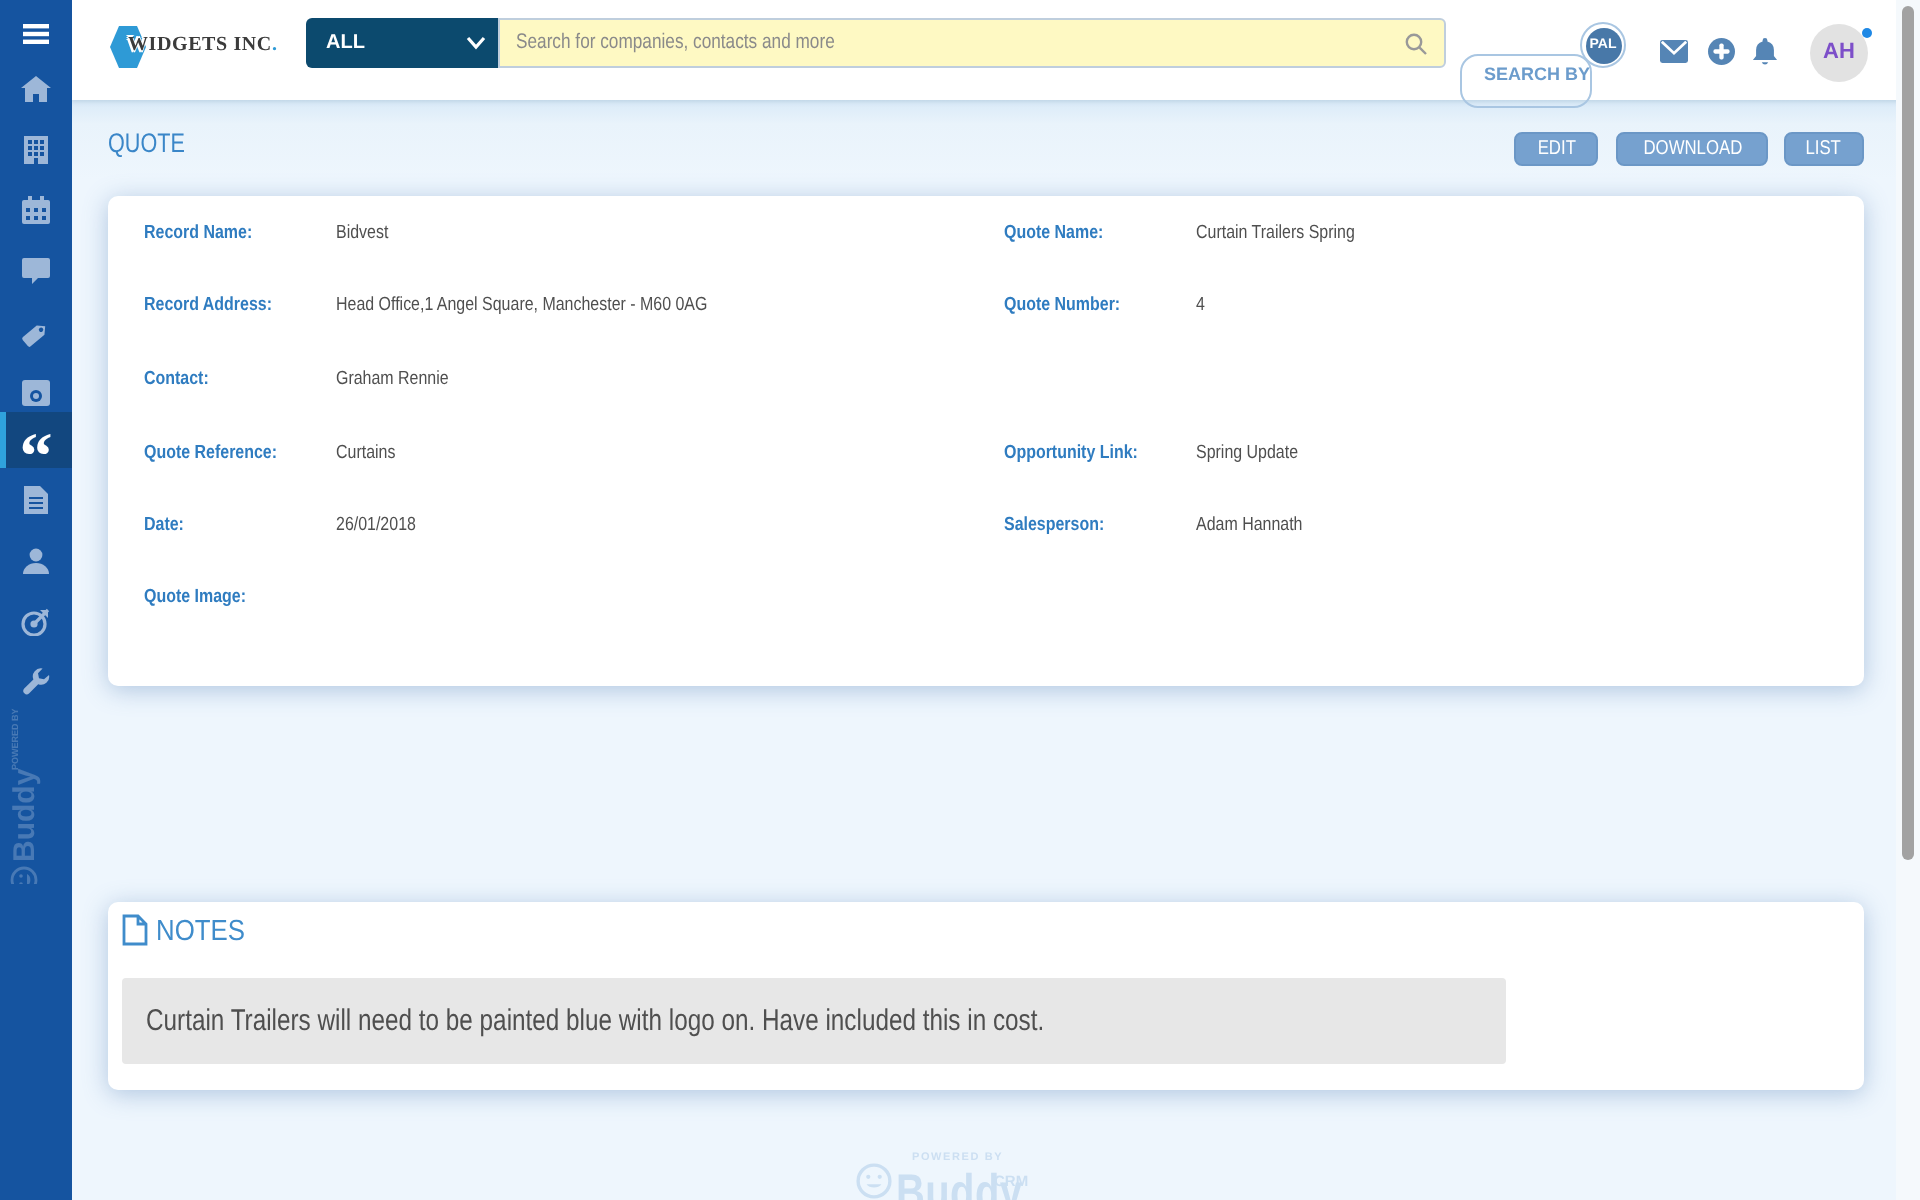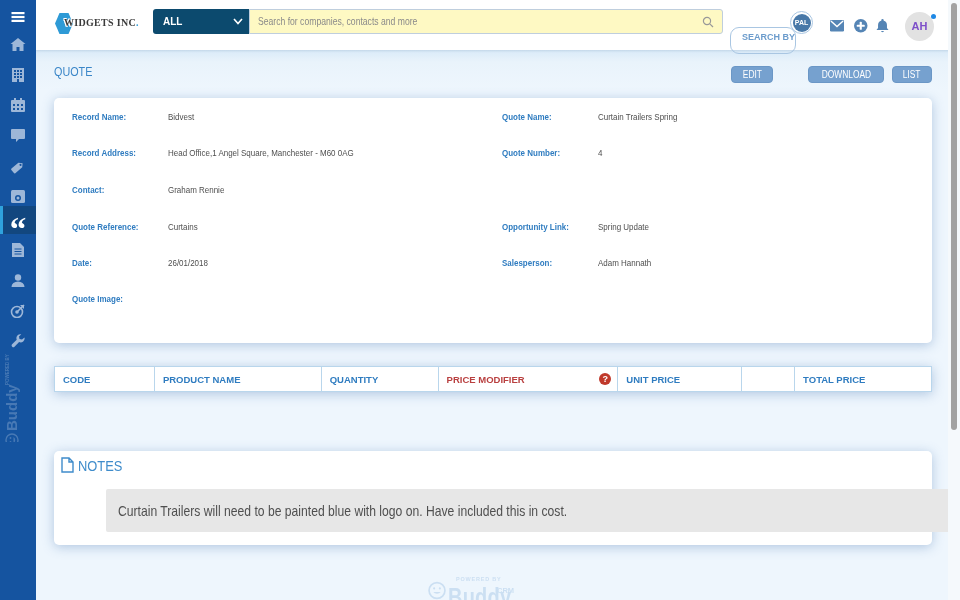--- a/index.html
+++ b/index.html
@@ -31,34 +31,34 @@
   .fvalue { position:absolute; color:#4f4f4f; font-size:9.5px; z-index:3; transform:scaleX(0.84); transform-origin:0 0; white-space:nowrap; }
   #qtable { position:absolute; left:54px; top:366px; width:878px; border-collapse:collapse; background:#fff; font-size:9.5px; box-shadow:0 2px 12px rgba(100,140,190,0.45); z-index:2; }
   #qtable td { border:1px solid #b9d6ec; height:24px; padding:0 8px; color:#4f4f4f; }
   #qtable tr.last td { height:25px; }
   #qtable tr.hdr td { color:#2f7cc0; font-weight:bold; height:25px; }
   #qtable tr.hdr td.red { color:#b94040; position:relative; }
   .qmark { position:absolute; right:6px; top:6px; width:12px; height:12px; border-radius:50%; background:#c0392b; color:#fff; font-size:9px; font-weight:bold; text-align:center; line-height:12px; }
   .gdot { width:13px; height:13px; border-radius:50%; background:#18a018; margin:0 auto; }
   #notes { position:absolute; left:54px; top:451px; width:878px; height:94px; background:#fff; border-radius:5px; box-shadow:0 2px 12px rgba(100,140,190,0.45); z-index:2; }
   #notes-title { position:absolute; left:78px; top:458px; font-size:14.5px; color:#3f8ccb; z-index:3; transform:scaleX(0.89); transform-origin:0 0; }
-  #notes-box { position:absolute; left:61px; top:489px; width:844px; height:43px; background:#e7e7e7; border-radius:2px; color:#4f4f4f; font-size:15px; z-index:3;margin-left:45px; }
+  #notes-box { position:absolute; left:61px; top:489px; width:692px; height:43px; background:#e7e7e7; border-radius:2px; color:#4f4f4f; font-size:15px; z-index:3; }
   #notes-box span { position:absolute; left:12px; top:0; line-height:43px; white-space:nowrap; transform:scaleX(0.81); transform-origin:0 0; }
   #powered { position:absolute; left:456px; top:576px; color:#ccdff2; font-size:5.5px; font-weight:bold; letter-spacing:0.8px; z-index:2; }
   #buddy { position:absolute; left:448px; top:583px; color:#cbdff2; font-size:20px; font-weight:bold; letter-spacing:0.2px; z-index:2; transform:scaleY(1.25); transform-origin:0 0; }
   #sb-track { position:absolute; left:948px; top:0; width:12px; height:600px; background:#f5f9fc; z-index:6; }
   #sb-thumb { position:absolute; left:951px; top:3px; width:6px; height:427px; background:#a2a2a2; border-radius:3px; z-index:7; }
 </style>
 </head>
 <body>
 <div id="main"></div>
 <div id="header"></div>
 
 <div id="quote-title">QUOTE</div>
-<div class="topbtn" style="left:731px; width:42px;"><span>EDIT</span></div>
+<div class="topbtn" style="left:757px; width:42px;"><span>EDIT</span></div>
 <div class="topbtn" style="left:808px; width:76px;"><span>DOWNLOAD</span></div>
 <div class="topbtn" style="left:892px; width:40px;"><span>LIST</span></div>
 
 <div id="card1"></div>
 <div class="flabel" style="left:72px; top:111px;">Record Name:</div>
 <div class="fvalue" style="left:168px; top:111px;">Bidvest</div>
 <div class="flabel" style="left:502px; top:111px;">Quote Name:</div>
 <div class="fvalue" style="left:598px; top:111px;">Curtain Trailers Spring</div>
 
 <div class="flabel" style="left:72px; top:147px;">Record Address:</div>
@@ -76,29 +76,20 @@
 
 <div class="flabel" style="left:72px; top:257px;">Date:</div>
 <div class="fvalue" style="left:168px; top:257px;">26/01/2018</div>
 <div class="flabel" style="left:502px; top:257px;">Salesperson:</div>
 <div class="fvalue" style="left:598px; top:257px;">Adam Hannath</div>
 
 <div class="flabel" style="left:72px; top:293px;">Quote Image:</div>
 
 <table id="qtable">
   <tbody>
-      <tr class="hdr">
-    <td style="width:100px;">CODE</td>
-    <td style="width:167px;">PRODUCT NAME</td>
-    <td style="width:117px;">QUANTITY</td>
-    <td style="width:180px;" class="red">PRICE MODIFIER<span class="qmark">?</span></td>
-    <td style="width:124px;">UNIT PRICE</td>
-    <td style="width:53px;"></td>
-    <td style="width:137px;">TOTAL PRICE</td>
-  </tr>
 </tbody>
   </table>
 
 <div id="notes"></div>
 <svg style="position:absolute; left:61px; top:457px; z-index:3;" width="13" height="16" viewBox="0 0 13 16">
   <path d="M1 1 h7 l4 4 v10 h-11 z M8 1 v4 h4" fill="none" stroke="#3f8ccb" stroke-width="1.4"></path>
 </svg>
 <div id="notes-title">NOTES</div>
 <div id="notes-box">
     <span>Curtain Trailers will need to be painted blue with logo on. Have included this in cost.</span>

